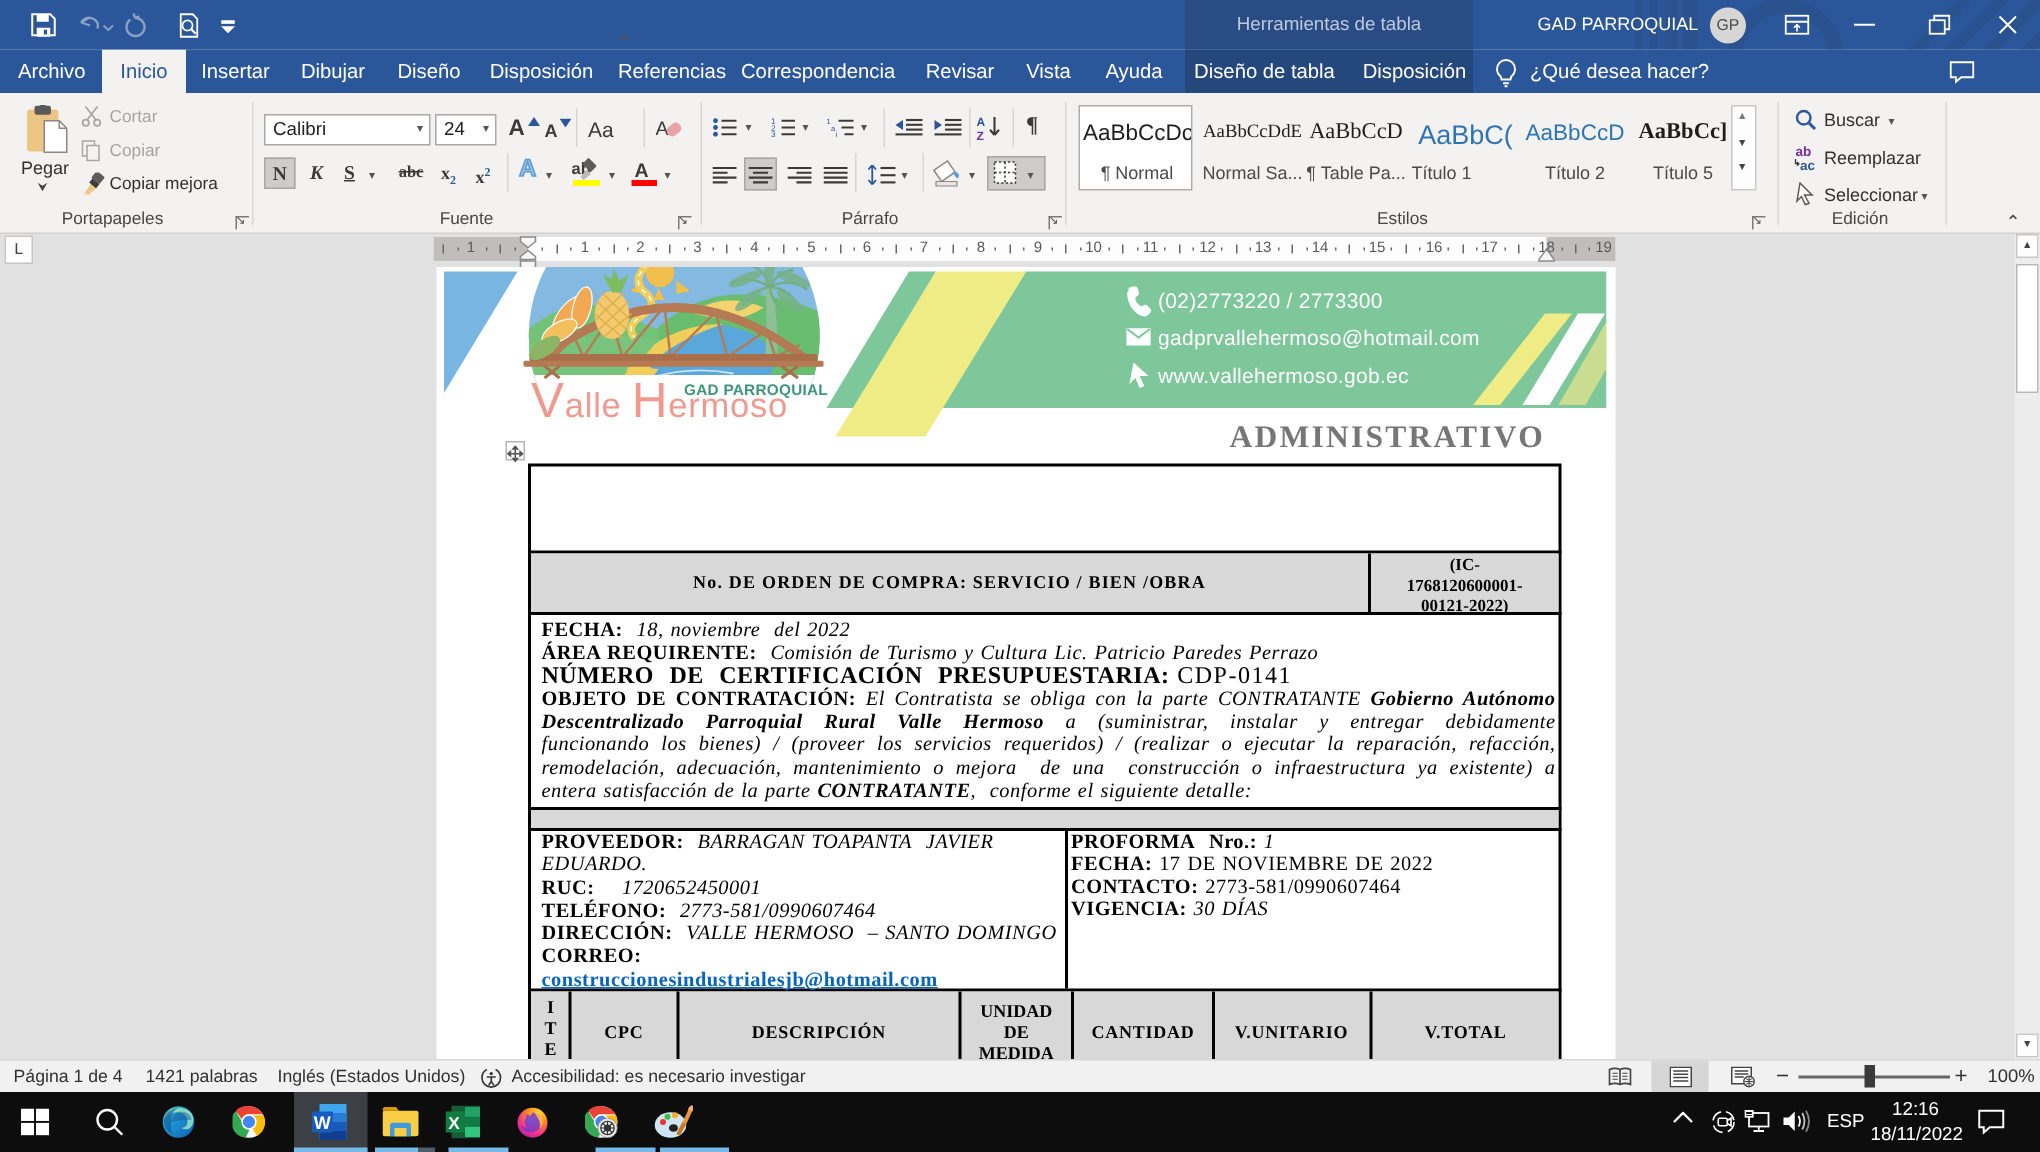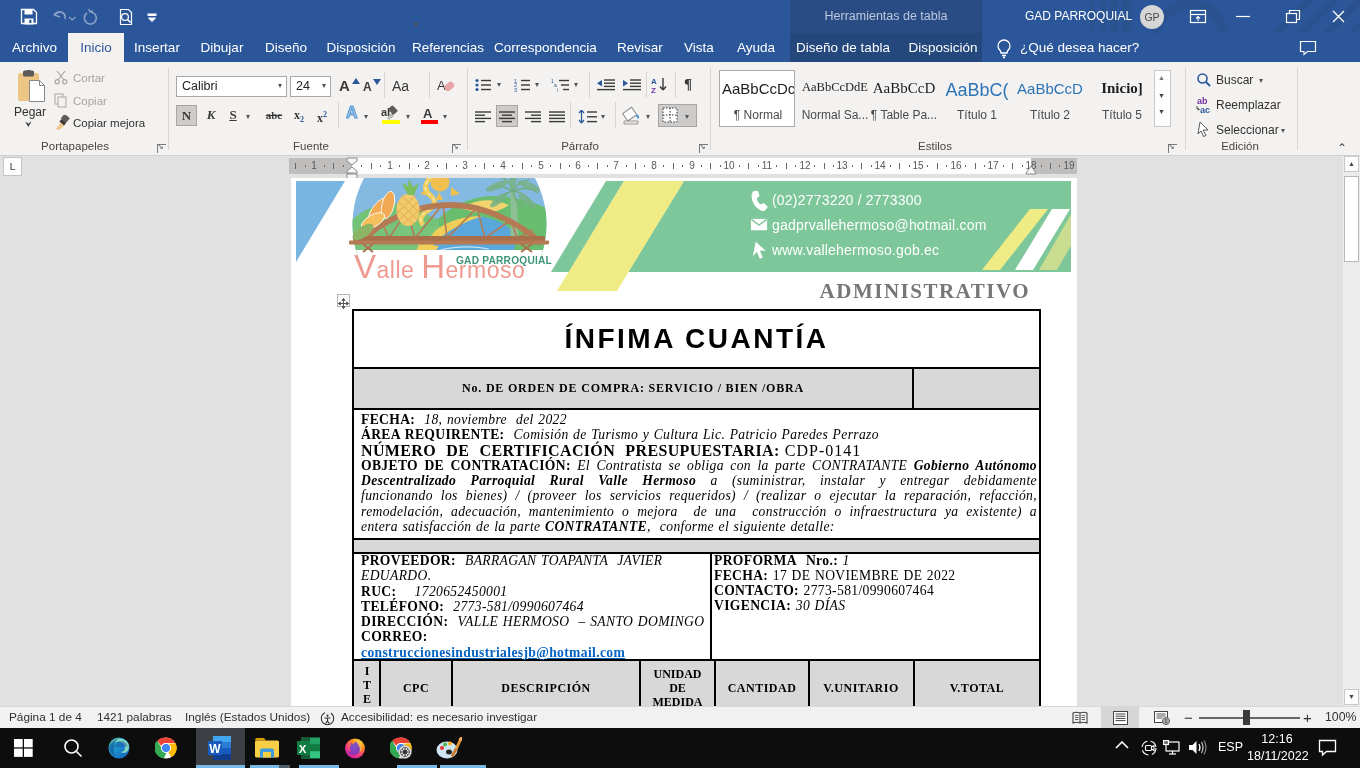--- a/index.html
+++ b/index.html
@@ -350,24 +350,24 @@
 <div class="launch" style="left:699px;top:82px"></div>
 <div class="gsep" style="left:710px"></div>
 <div class="abs" style="left:719px;top:8px;width:76px;height:57px;background:#fff;border:1px solid #adabaa;box-shadow:inset 0 0 0 2px #fff"></div>
 <div class="abs" style="left:722px;top:18px;width:72px;text-align:center;font-size:15px;color:#1e1e1e;font-family:'Liberation Sans';font-weight:normal;white-space:nowrap;overflow:hidden">AaBbCcDc</div>
 <div class="abs" style="left:722px;top:46px;width:72px;text-align:center;font-size:12px;color:#4a4a4a;white-space:nowrap;overflow:hidden">¶ Normal</div>
 <div class="abs" style="left:799px;top:18px;width:72px;text-align:center;font-size:12.5px;color:#1e1e1e;font-family:'Liberation Serif';font-weight:normal;white-space:nowrap;overflow:hidden">AaBbCcDdE</div>
 <div class="abs" style="left:799px;top:46px;width:72px;text-align:center;font-size:12px;color:#4a4a4a;white-space:nowrap;overflow:hidden">Normal Sa...</div>
 <div class="abs" style="left:868px;top:18px;width:72px;text-align:center;font-size:15px;color:#1e1e1e;font-family:'Liberation Serif';font-weight:normal;white-space:nowrap;overflow:hidden">AaBbCcD</div>
 <div class="abs" style="left:868px;top:46px;width:72px;text-align:center;font-size:12px;color:#4a4a4a;white-space:nowrap;overflow:hidden">¶ Table Pa...</div>
 <div class="abs" style="left:941px;top:18px;width:72px;text-align:center;font-size:18px;color:#2e74b5;font-family:'Liberation Sans';font-weight:normal;white-space:nowrap;overflow:hidden">AaBbC(</div>
-<div class="abs" style="left:941px;top:46px;width:72px;text-align:center;font-size:12px;color:#4a4a4a;white-space:nowrap;overflow:hidden">Título 1</div>
+<div class="abs" style="left:941px;top:46px;width:72px;text-align:left;font-size:12px;color:#4a4a4a;white-space:nowrap;overflow:hidden">Título 1</div>
 <div class="abs" style="left:1014px;top:18px;width:72px;text-align:center;font-size:15px;color:#2e74b5;font-family:'Liberation Sans';font-weight:normal;white-space:nowrap;overflow:hidden">AaBbCcD</div>
 <div class="abs" style="left:1014px;top:46px;width:72px;text-align:center;font-size:12px;color:#4a4a4a;white-space:nowrap;overflow:hidden">Título 2</div>
-<div class="abs" style="left:1086px;top:18px;width:72px;text-align:center;font-size:15px;color:#1e1e1e;font-family:'Liberation Serif';font-weight:bold;white-space:nowrap;overflow:hidden">Inicio]</div>
+<div class="abs" style="left:1086px;top:18px;width:72px;text-align:center;font-size:15px;color:#1e1e1e;font-family:'Liberation Serif';font-weight:bold;white-space:nowrap;overflow:hidden">AaBbCc]</div>
 <div class="abs" style="left:1086px;top:46px;width:72px;text-align:center;font-size:12px;color:#4a4a4a;white-space:nowrap;overflow:hidden">Título 5</div>
 <div class="abs" style="left:1154px;top:8px;width:17px;height:57px;background:#fdfdfd;border:1px solid #c9c8c7"></div>
 <div class="abs" style="left:1158px;top:12px;font-size:7px;color:#777">▲</div>
 <div class="abs" style="left:1158px;top:30px;font-size:7px;color:#444">▼</div>
 <div class="abs" style="left:1158px;top:46px;font-size:7px;color:#444;border-top:-60.5px solid #444;line-height:8px">▼</div>
 <div class="glabel" style="left:900px;width:70px">Estilos</div>
 <div class="launch" style="left:1168px;top:82px"></div>
 <div class="gsep" style="left:1185px"></div>
 <svg class="abs" style="left:1196px;top:10px" width="16" height="16" viewBox="0 0 16 16">
 <circle cx="6.5" cy="6.5" r="4.5" fill="none" stroke="#2b579a" stroke-width="1.6"></circle>
@@ -629,22 +629,22 @@
 <div class="abs" style="left:354px;top:362px;width:685px;height:12px;background:#d8d8d8"></div>
 <div class="abs" style="left:354px;top:483px;width:685px;height:45px;background:#d8d8d8"></div>
 <div class="abs" style="left:912px;top:191px;width:2px;height:39px;background:#000"></div>
 <div class="abs" style="left:710px;top:376px;width:2px;height:105px;background:#000"></div>
 <div class="abs" style="left:379px;top:483px;width:2px;height:45px;background:#000"></div>
 <div class="abs" style="left:451px;top:483px;width:2px;height:45px;background:#000"></div>
 <div class="abs" style="left:639px;top:483px;width:2px;height:45px;background:#000"></div>
 <div class="abs" style="left:714px;top:483px;width:2px;height:45px;background:#000"></div>
 <div class="abs" style="left:808px;top:483px;width:2px;height:45px;background:#000"></div>
 <div class="abs" style="left:913px;top:483px;width:2px;height:45px;background:#000"></div>
-<div class="abs cellt bold" style="left:354px;top:145px;width:685px;text-align:center;font-size:28px;font-family:'Liberation Sans';letter-spacing:2.5px">ÍNFIMA CUANTÍA</div>
 <div class="abs cellt bold" style="left:354px;top:203px;width:558px;text-align:center;font-size:12px;letter-spacing:0.8px">No. DE ORDEN DE COMPRA: SERVICIO / BIEN /OBRA</div>
+<div class="abs cellt bold" style="left:914px;top:193px;width:125px;text-align:center;font-size:11.3px;line-height:13.5px">(IC-<br>1768120600001-<br>00121-2022)</div>
 <div class="abs cellt" style="left:361px;top:234px;width:672px;font-size:13.6px;letter-spacing:0.35px;word-spacing:0.8px"><span class="bold">FECHA:</span>&nbsp; <span class="it">18, noviembre&nbsp; del 2022</span></div>
 <div class="abs cellt" style="left:361px;top:249px;width:672px;font-size:13.6px;letter-spacing:0.35px;word-spacing:0.8px"><span class="bold">ÁREA REQUIRENTE:</span>&nbsp; <span class="it">Comisión de Turismo y Cultura Lic. Patricio Paredes Perrazo</span></div>
 <div class="abs cellt" style="left:361px;top:264px;width:672px;font-size:16px;letter-spacing:0.35px;word-spacing:0.8px"><span class="bold">NÚMERO&nbsp; DE&nbsp; CERTIFICACIÓN&nbsp; PRESUPUESTARIA:</span> <span style="letter-spacing:1px">CDP-0141</span></div>
 <div class="abs cellt" style="left:361px;top:295px;width:676px;font-size:13.6px;letter-spacing:0.35px;word-spacing:0.8px;text-align:justify;text-align-last:justify"><span class="bold it">Descentralizado Parroquial Rural Valle Hermoso</span> <span class="it">a (suministrar, instalar y entregar debidamente</span></div>
 <div class="abs cellt" style="left:361px;top:280px;width:676px;font-size:13.6px;letter-spacing:0.35px;word-spacing:0.8px;text-align:justify;text-align-last:justify"><span class="bold">OBJETO DE CONTRATACIÓN:</span> <span class="it">El Contratista se obliga con la parte CONTRATANTE</span> <span class="bold it">Gobierno Autónomo</span></div>
 <div class="abs cellt it" style="left:361px;top:310px;width:676px;font-size:13.6px;letter-spacing:0.35px;word-spacing:0.8px;text-align:justify;text-align-last:justify">funcionando los bienes) / (proveer los servicios requeridos) / (realizar o ejecutar la reparación, refacción,</div>
 <div class="abs cellt it" style="left:361px;top:326px;width:676px;font-size:13.6px;letter-spacing:0.35px;word-spacing:0.8px;text-align:justify;text-align-last:justify">remodelación, adecuación, mantenimiento o mejora&nbsp; de una&nbsp; construcción o infraestructura ya existente) a</div>
 <div class="abs cellt it" style="left:361px;top:341px;width:676px;font-size:13.6px;letter-spacing:0.35px;word-spacing:0.8px">entera satisfacción de la parte <span class="bold">CONTRATANTE</span>,&nbsp; conforme el siguiente detalle:</div>
 <div class="abs cellt" style="left:361px;top:375px;width:345px;font-size:13.6px;letter-spacing:0.35px;word-spacing:0.8px;line-height:15.3px"><span class="bold">PROVEEDOR:</span>&nbsp; <span class="it">BARRAGAN TOAPANTA&nbsp; JAVIER<br>EDUARDO.</span><br><span class="bold">RUC:</span>&nbsp;&nbsp;&nbsp; <span class="it">1720652450001</span><br><span class="bold">TELÉFONO:</span>&nbsp; <span class="it">2773-581/0990607464</span><br><span class="bold">DIRECCIÓN:</span>&nbsp; <span class="it">VALLE HERMOSO&nbsp; – SANTO DOMINGO</span><br><span class="bold">CORREO:</span><br><a style="color:#0563c1;font-weight:bold;text-decoration:underline">construccionesindustrialesjb@hotmail.com</a></div>
 <div class="abs cellt" style="left:714px;top:375px;width:322px;font-size:13.6px;letter-spacing:0.35px;word-spacing:0.8px;line-height:15.1px"><span class="bold">PROFORMA&nbsp; Nro.:</span> <span class="it">1</span><br><span class="bold">FECHA:</span> 17 DE NOVIEMBRE DE 2022<br><span class="bold">CONTACTO:</span> 2773-581/0990607464<br><span class="bold">VIGENCIA:</span> <span class="it">30 DÍAS</span></div>

